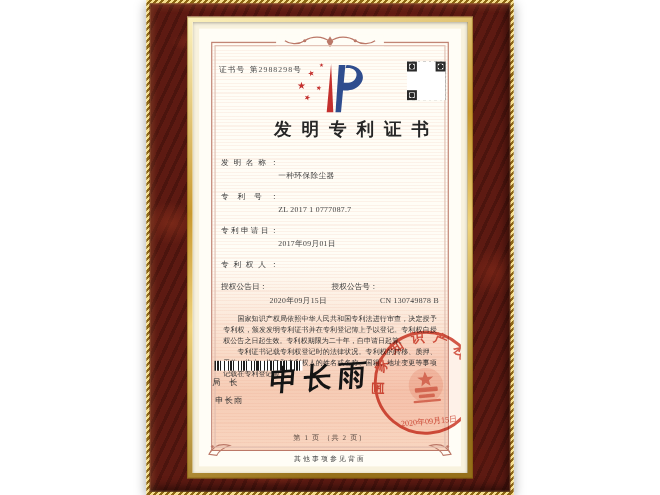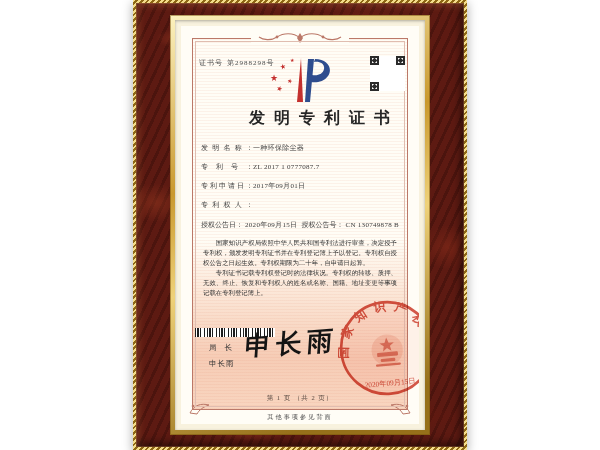--- a/index.html
+++ b/index.html
@@ -90,40 +90,40 @@
   
   .title {
     margin-top:4px; text-align:right; font-size:16px; font-weight:700;
     color:#262626; letter-spacing:9px; padding-left:9px;
   }
 
   
   .fields { margin:14px 0 0 0; font-size:7px; color:#3d3d3d; }
   .frow { display:flex; margin-bottom:9px; line-height:1.45; }
   .flabel { width:52px; flex:0 0 52px; text-align:justify; text-align-last:justify; color:#3d3d3d; }
-  .fvalue { flex:1; letter-spacing:.3px; }
+  .fvalue { flex:1; letter-spacing:.3px;margin-top:12px; }
   .grant-row { display:flex; margin-top:1px; font-size:7px; line-height:1.45; color:#3d3d3d; }
   .gpair { display:flex; white-space:nowrap; }
   .gpair .fvalue { margin-left:2px; }
   .gspace { width:34px; }
 
   
   .paras { margin:8px 2px 0; font-size:6.4px; line-height:1.58; color:#333;
            text-align:justify; }
   .paras p { text-indent:2em; }
 
   
   .barcode {
     position:absolute; left:14px; top:302px; width:80px; height:9px;
     background:
       repeating-linear-gradient(90deg,#1d1d1d 0 1px, #fff 1px 2px, #1d1d1d 2px 4px,
                                 #fff 4px 5px, #1d1d1d 5px 6px, #fff 6px 9px,
                                 #1d1d1d 9px 10px, #fff 10px 12px);
   }
-  .director { position:absolute; left:28px; top:318px; font-size:7.5px; color:#333; line-height:1; }
+  .director { position:absolute; left:12px; top:318px; font-size:7.5px; color:#333; line-height:1;text-align:center; }
   .director .row2 { margin-top:8px; letter-spacing:1px; }
   .director .row1 { letter-spacing:8px; }
   .signature {
     position:absolute; left:64px; top:300px; font-size:26px; color:#141414;
     letter-spacing:5px; transform:rotate(-4deg) skewX(-8deg);
     font-weight:700; white-space:nowrap;
   }
   .seal { position:absolute; left:156px; top:272px; width:100px; height:100px;
           mix-blend-mode:multiply; opacity:.92; transform:rotate(-5deg); }
   .page-info { position:absolute; left:0; right:0; top:368px; text-align:center;

